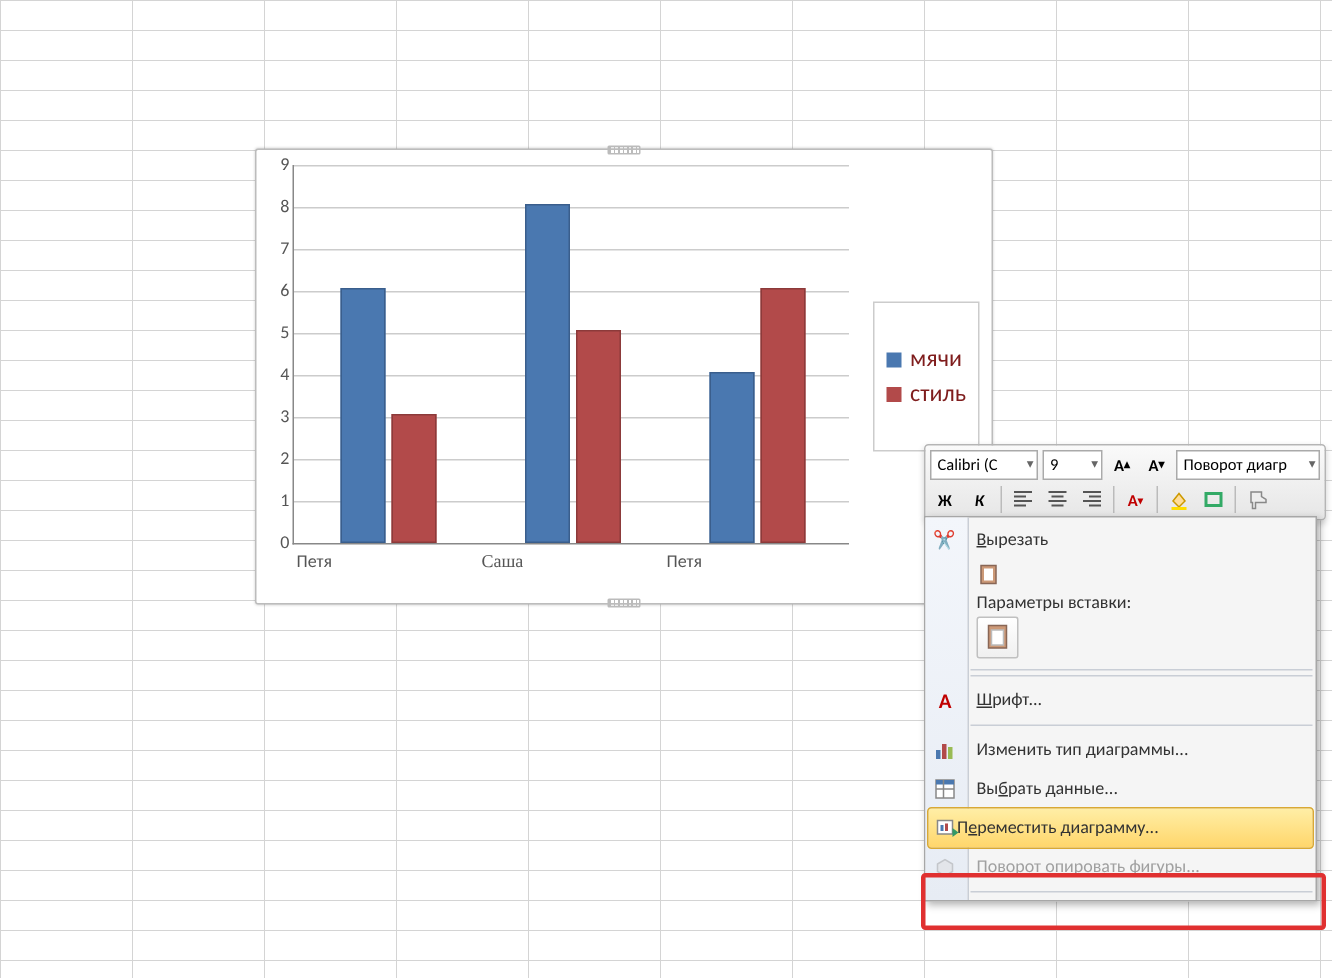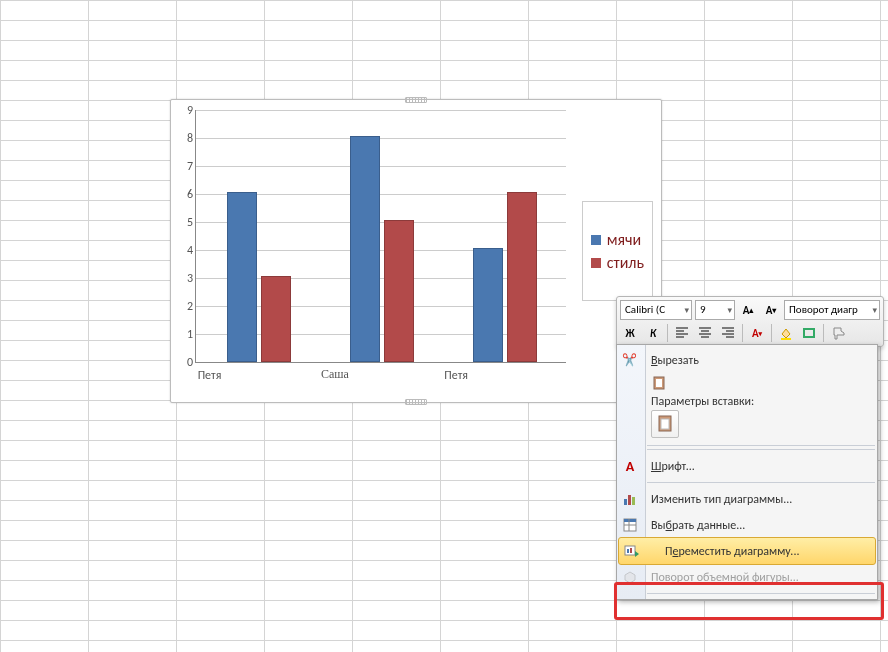--- a/index.html
+++ b/index.html
@@ -153,21 +153,21 @@
   .ctx-item .ico{
     position:absolute;left:4px;top:50%;transform:translateY(-50%);
     width:18px;height:18px;display:flex;align-items:center;justify-content:center;
   }
   .ctx-sep{height:1px;background:#c9ced6;margin:3px 2px 3px 30px;position:relative;}
   .ctx-item.hl{
     background: linear-gradient(#ffeea6,#ffd66b);
     border:1px solid #d9a934;
     margin:-1px 1px;
     border-radius:3px;
-    padding-left:46px;
+    padding-left:19px;
   }
   .ctx-block{
     position:relative;
     padding:2px 12px 4px 34px;
   }
   .ctx-block-hdr{font-size:12px;color:#333;font-weight:normal;padding-bottom:2px;}
   .paste-opt{
     width:26px;height:26px;border:1px solid #c0c0c0;border-radius:2px;
     background:linear-gradient(#fff,#f0f0f0);
     display:flex;align-items:center;justify-content:center;
@@ -346,20 +346,20 @@
         </svg>
     </span>
     <span>П<span class="mk">е</span>реместить диаграмму...</span>
   </div>
   <div class="ctx-item disabled">
     <span class="ico">
       <svg width="16" height="16" opacity=".45">
           <path d="M3 6l5-3 5 3v5l-5 3-5-3z" fill="#ddd" stroke="#999"></path>
         </svg>
     </span>
-    <span>Поворот объемной фигуры...</span>
+    <span>Поворот опировать фигуры...</span>
   </div>
 
   <div class="ctx-sep"></div>
 
 </div>
 
 <div class="highlight-box"></div>
 
 </body></html>

